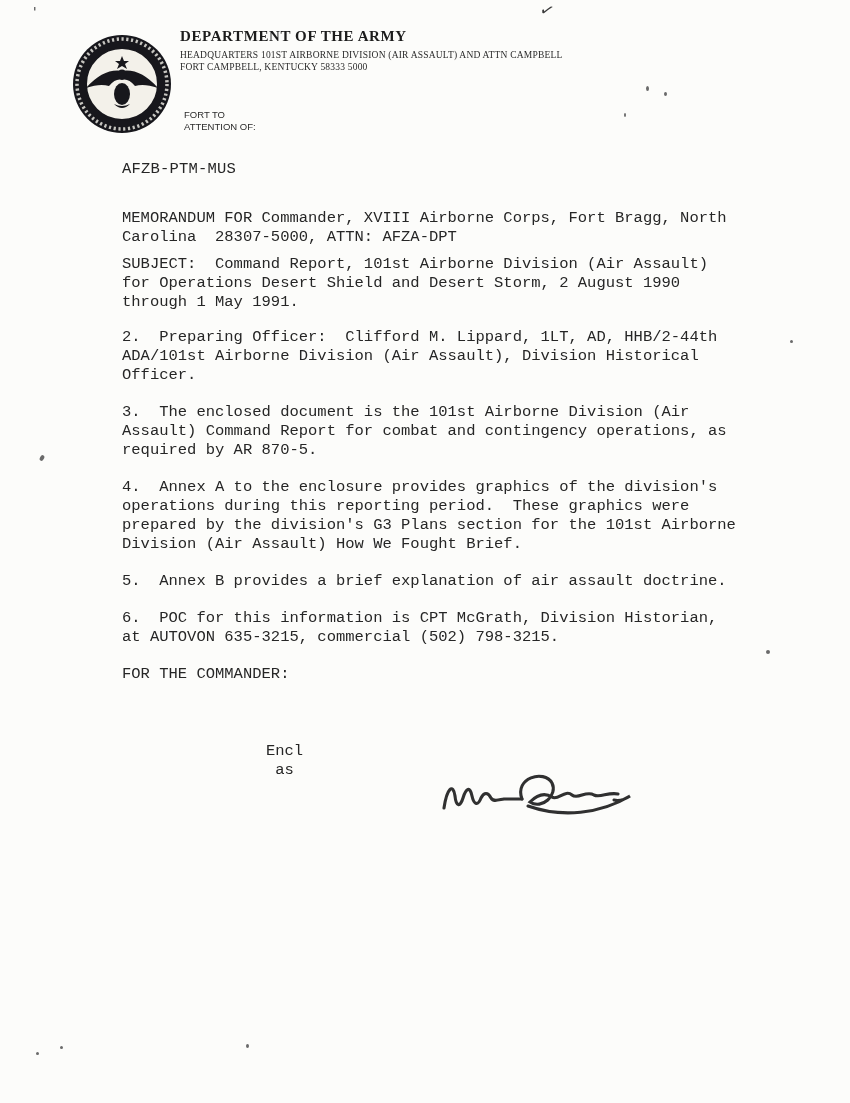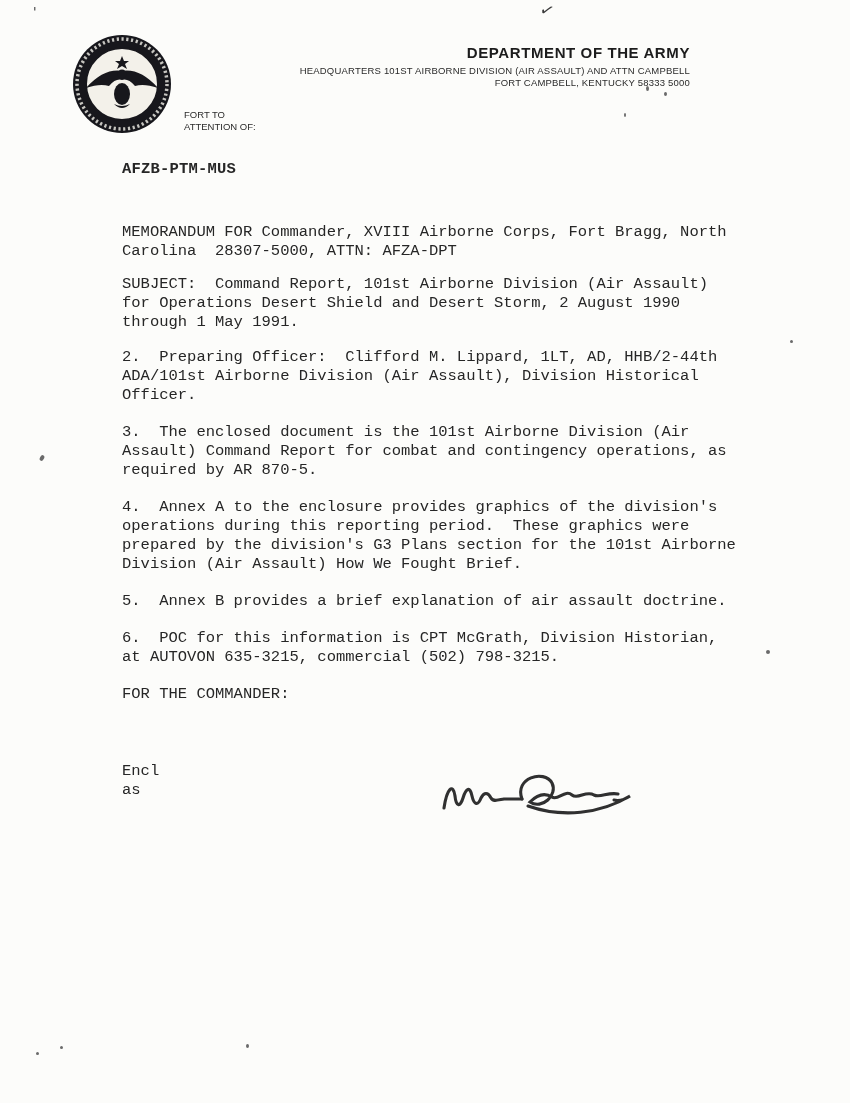--- a/index.html
+++ b/index.html
@@ -7,47 +7,47 @@
     position:relative;
     width:850px;height:1103px;
     margin:0 auto;
     background:#fcfcfa;
     overflow:hidden;
     color:#232323;
   }
   
   .seal{position:absolute;left:70px;top:32px;width:104px;height:104px;}
   .letterhead{
-    position:absolute;left:180px;top:44px;width:510px;
-    text-align:right;
-    font-family:Liberation Sans, sans-serif;
+    position:absolute;left:180px;top:28px;width:510px;
+    text-align:left;
+    font-family:Liberation Serif, serif;
     color:#1c1c1c;
   }
   .dept{font-size:15px;font-weight:bold;letter-spacing:.6px;margin-bottom:4px;}
   .hq-line{font-size:9.5px;letter-spacing:.2px;line-height:12px;color:#2a2a2a;}
   .reply-to{
     position:absolute;left:184px;top:109px;
     font-family:"Liberation Sans",sans-serif;
     font-size:9.5px;line-height:11.5px;color:#2a2a2a;
   }
   
   .doc-body{
     position:absolute;left:122px;top:160px;width:658px;
     font-family:"Liberation Mono","DejaVu Sans Mono",monospace;
     font-size:15.5px;line-height:19px;
     color:#262626;
   }
-  .office-symbol{font-weight:bold;margin-bottom:44px;letter-spacing:.2px;}
+  .office-symbol{font-weight:normal;margin-bottom:30px;letter-spacing:.2px;}
   .pre{white-space:pre-wrap;}
-  .memo-for{margin-bottom:14px;}
+  .memo-for{margin-bottom:8px;}
   .subject{margin-bottom:16px;font-family:Liberation Mono, monospace;}
   .para{margin-bottom:18px;}
   .closing{margin-bottom:16px;}
   
-  .sig-row{display:flex;margin-top:58px;}
+  .sig-row{display:flex;margin-top:58px;text-align:center;}
   .encl-block{width:325px;white-space:pre-wrap;}
   .sig-block{white-space:pre-wrap;}
   .signature-svg{position:absolute;left:438px;top:768px;width:210px;height:58px;}
   
   .artifact{position:absolute;color:#3a3a3a;font-family:"DejaVu Sans",sans-serif;}
   .speck{position:absolute;background:#6a6a6a;border-radius:50%;}
 </style>
 </head>
 <body>
 

